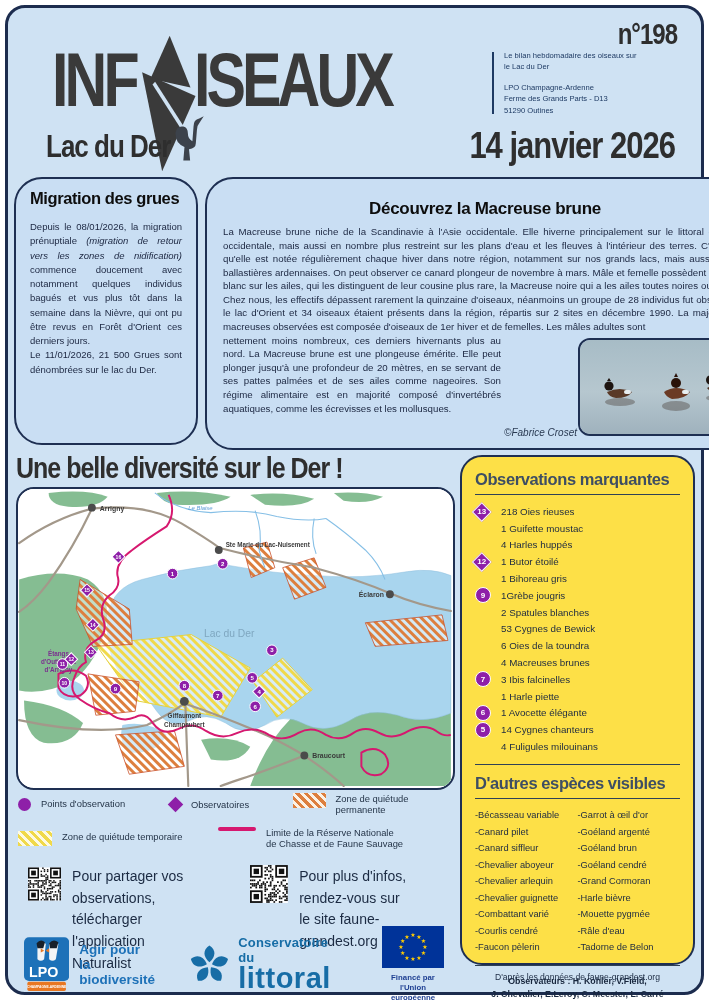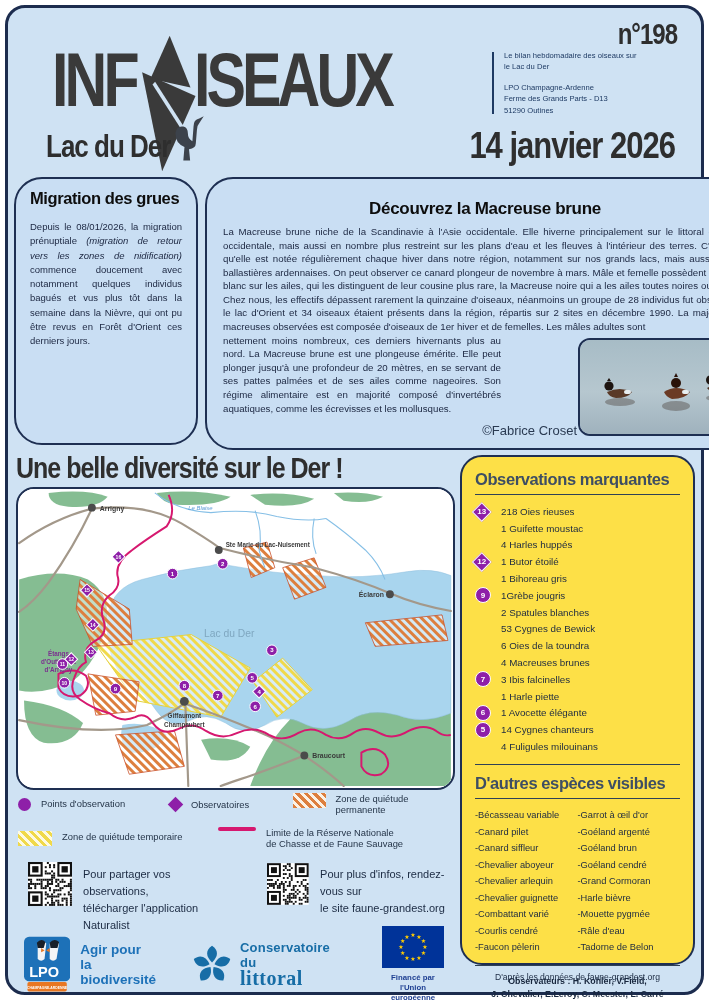--- a/index.html
+++ b/index.html
@@ -21,21 +21,21 @@
   
   .box{position:absolute;background:#c9def3;border:2.5px solid #1e2f52;border-radius:28px;box-sizing:border-box;}
   .migration{left:14px;top:177px;width:184px;height:268px;padding:10px 14px;}
   .migration h2{margin:0 0 12px 0;font-size:16.5px;color:#0d0d0d;letter-spacing:-.4px;}
   .migration p{margin:0;font-size:9.5px;color:#1b2640;line-height:1.5;text-align:justify;}
   .macreuse{left:205px;top:177px;width:560px;height:273px;padding:20px 16px;}
   .macreuse h2{margin:0 0 6px 0;font-size:17px;color:#0d0d0d;text-align:center;letter-spacing:-.3px;}
   .macreuse p{margin:0;font-size:9.7px;color:#1b2640;line-height:1.4;text-align:justify;}
   .macreuse .p2{width:278px;}
   .photo{position:absolute;right:9px;bottom:12px;width:172px;height:94px;border:2.5px solid #1e2f52;border-radius:12px;overflow:hidden;}
-  .credit{position:absolute;right:186px;bottom:10px;font-size:13px;color:#2a3a52;}
+  .credit{position:absolute;right:186px;bottom:10px;font-size:10px;color:#2a3a52;font-style:italic;}
 
   
   .section-title{left:16px;top:450px;font-size:25px;font-weight:bold;color:#2e2e2e;letter-spacing:-1px;transform:scaleY(1.2);transform-origin:left top;}
 
   
   .mapbox{left:16px;top:487px;width:439px;height:303px;background:#fff;border:2.5px solid #1e2f52;border-radius:18px;overflow:hidden;box-sizing:border-box;}
   .mapbox svg{display:block;}
 
   
   .legend{left:18px;top:793px;width:438px;font-size:9.4px;color:#253549;}
@@ -44,29 +44,29 @@
   .sw-circle{width:13px;height:13px;border-radius:50%;background:#8e1fa8;}
   .sw-diamond{width:11px;height:11px;background:#8e1fa8;transform:rotate(45deg);}
   .sw-hatch-o{width:34px;height:15px;background:repeating-linear-gradient(45deg,#dd7f3e 0 3px,#fbf2e6 3px 6px);}
   .sw-hatch-y{width:34px;height:15px;background:repeating-linear-gradient(45deg,#f0d94a 0 3px,#fdfae2 3px 6px);}
   .sw-line{width:38px;height:4px;background:#d6186f;border-radius:2px;}
   .leg-label{margin-left:10px;}
 
   
   .qr-row{left:28px;top:858px;width:425px;display:flex;align-items:flex-start;}
   .qr-item{display:flex;align-items:flex-start;}
-  .qr-cap{margin-left:11px;margin-top:8px;font-size:11px;color:#1b2a42;line-height:1.55;}
+  .qr-cap{margin-left:11px;margin-top:8px;font-size:14px;color:#1b2a42;line-height:1.55;}
 
   
   .logos{left:24px;top:926px;width:420px;display:flex;align-items:center;}
   .lpo-text{margin-left:10px;font-size:13.5px;font-weight:bold;color:#1d71b8;line-height:1.12;}
   .cdl{display:flex;align-items:center;margin-left:34px;}
   .cdl-text{margin-left:8px;color:#176da6;}
   .cdl-line1{font-size:13px;font-weight:bold;letter-spacing:.2px;}
-  .cdl-line2{font-size:20px;font-weight:bold;letter-spacing:.5px;margin-top:-3px;font-family:Liberation Serif, serif;}
+  .cdl-line2{font-size:29px;font-weight:bold;letter-spacing:.5px;margin-top:-3px;}
   .eu{margin-left:46px;display:flex;flex-direction:column;align-items:center;}
   .eu-cap{margin-top:5px;font-size:7.8px;font-weight:bold;color:#1e3f92;text-align:center;line-height:1.3;}
 
   
   .rightbox{left:460px;top:455px;width:235px;height:510px;background:#fde047;border:2.5px solid #1e2f52;border-radius:22px;padding:13px 13px 8px 13px;}
   .rb-title{font-size:16.5px;font-weight:bold;color:#3e4e63;letter-spacing:-.4px;}
   .rb-rule{height:0;border-top:1.6px solid #2f4156;margin:5px 0 8px 0;}
   .obs-row{display:flex;align-items:center;height:16.8px;}
   .obs-badge{width:26px;display:flex;justify-content:flex-start;align-items:center;}
   .badge-circle{width:14px;height:14px;border-radius:50%;background:#8e1fa8;border:1.5px solid #fff;display:flex;align-items:center;justify-content:center;font-size:8px;font-weight:bold;color:#fff;}
@@ -110,20 +110,21 @@
 
   <div class="abs subtitle">Lac du Der</div>
   <svg class="abs crane" width="34" height="46" viewBox="0 0 30 40">
     <path d="M10,39 L11,27 Q3,24 3,15 Q4,8 10,9 Q14,10 14,15 Q14,20 18,22 L19,9 Q19,3 24,2 L28,0 L24,6 Q22,8 22,12 L21,24 Q21,28 15,29 L16,39 Z" fill="#3c424b"></path>
   </svg>
   <div class="abs date">14 janvier 2026</div>
 
   <div class="box migration">
     <h2>Migration des grues</h2>
     <p><span>Depuis le 08/01/2026, la migration prénuptiale </span><i>(migration de retour vers les zones de nidification)</i><span> commence doucement avec notamment quelques individus bagués et vus plus tôt dans la semaine dans la Nièvre, qui ont pu être revus en Forêt d'Orient ces derniers jours.</span></p>
+    <p>Le 11/01/2026, 21 500 Grues sont dénombrées sur le lac du Der.</p>
   </div>
 
   <div class="box macreuse">
     <h2>Découvrez la Macreuse brune</h2>
     <p>La Macreuse brune niche de la Scandinavie à l'Asie occidentale. Elle hiverne principalement sur le littoral d'Europe occidentale, mais aussi en nombre plus restreint sur les plans d'eau et les fleuves à l'intérieur des terres. C'est ainsi qu'elle est notée régulièrement chaque hiver dans notre région, notamment sur nos grands lacs, mais aussi sur les ballastières ardennaises. On peut observer ce canard plongeur de novembre à mars. Mâle et femelle possèdent un miroir blanc sur les ailes, qui les distinguent de leur cousine plus rare, la Macreuse noire qui a les ailes toutes noires ou brunes. Chez nous, les effectifs dépassent rarement la quinzaine d'oiseaux, néanmoins un groupe de 28 individus fut observé sur le lac d'Orient et 34 oiseaux étaient présents dans la région, répartis sur 2 sites en décembre 1990. La majorité des macreuses observées est composée d'oiseaux de 1er hiver et de femelles. Les mâles adultes sont</p>
     <p class="p2">nettement moins nombreux, ces derniers hivernants plus au nord. La Macreuse brune est une plongeuse émérite. Elle peut plonger jusqu'à une profondeur de 20 mètres, en se servant de ses pattes palmées et de ses ailes comme nageoires. Son régime alimentaire est en majorité composé d'invertébrés aquatiques, comme les écrevisses et les mollusques.</p>
     <div class="photo">
       <svg width="172" height="94" viewBox="0 0 172 94">
         <defs>
           <linearGradient id="water" x1="0" y1="0" x2="0" y2="1">

